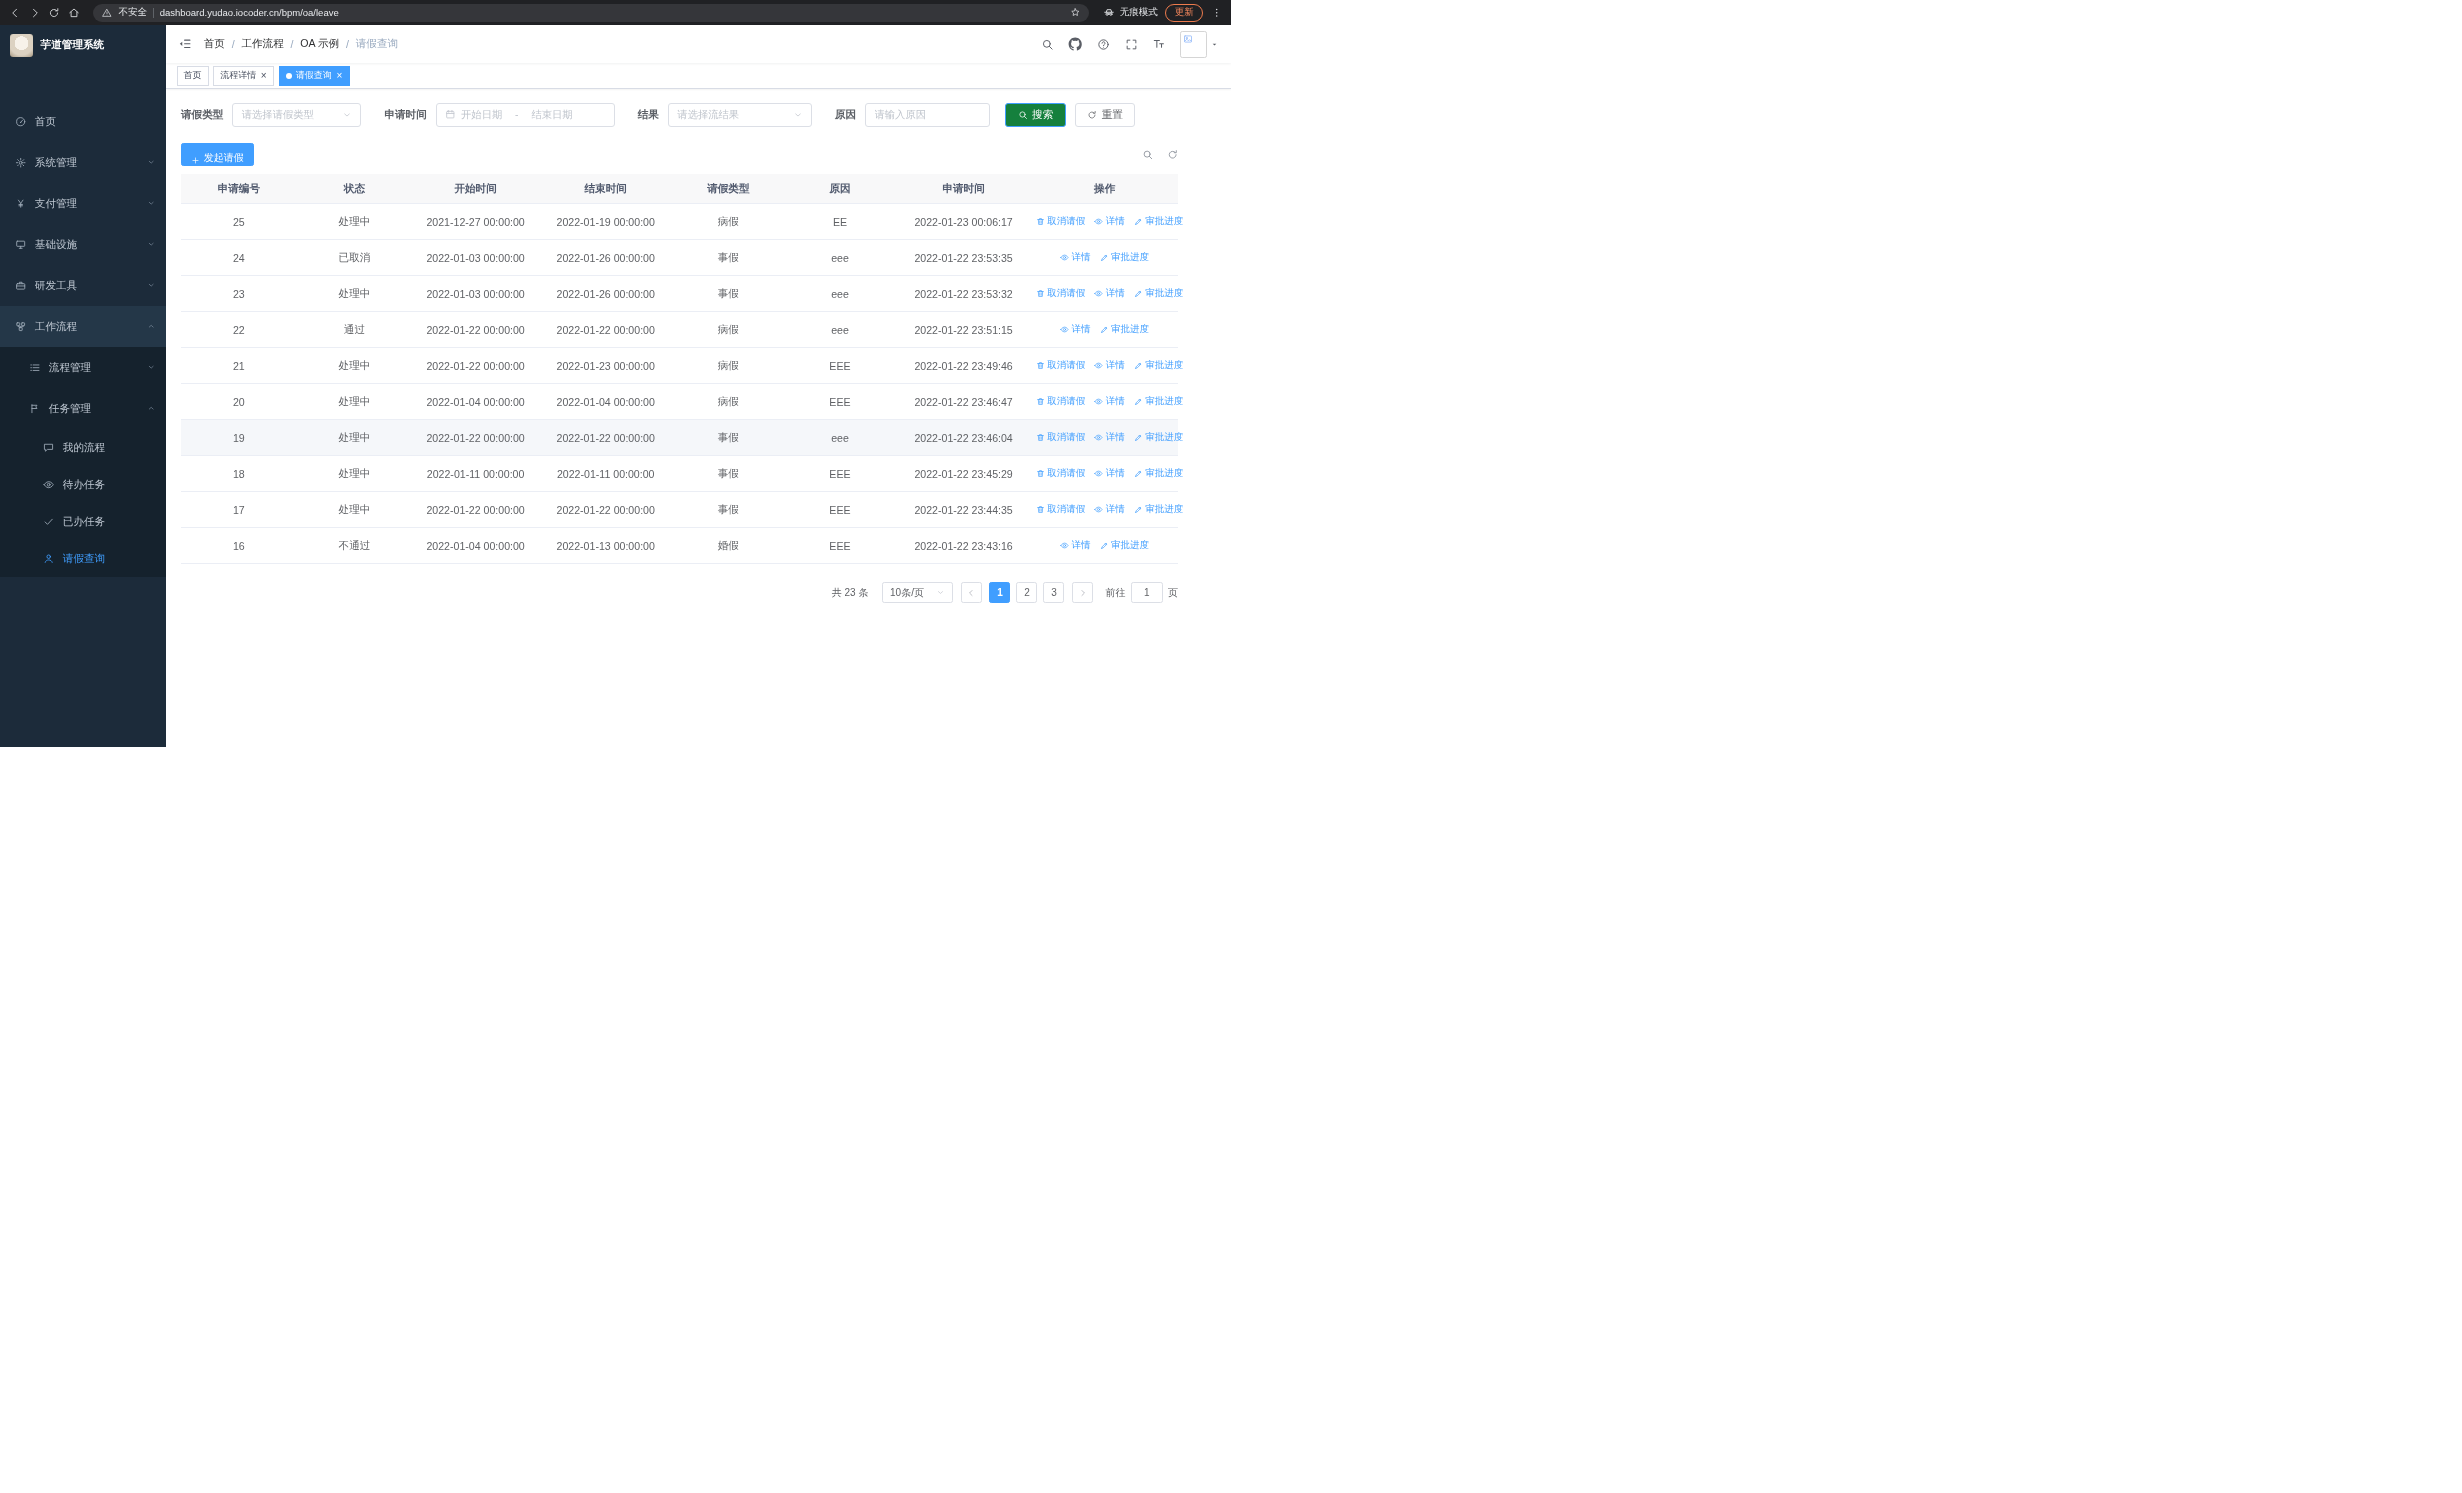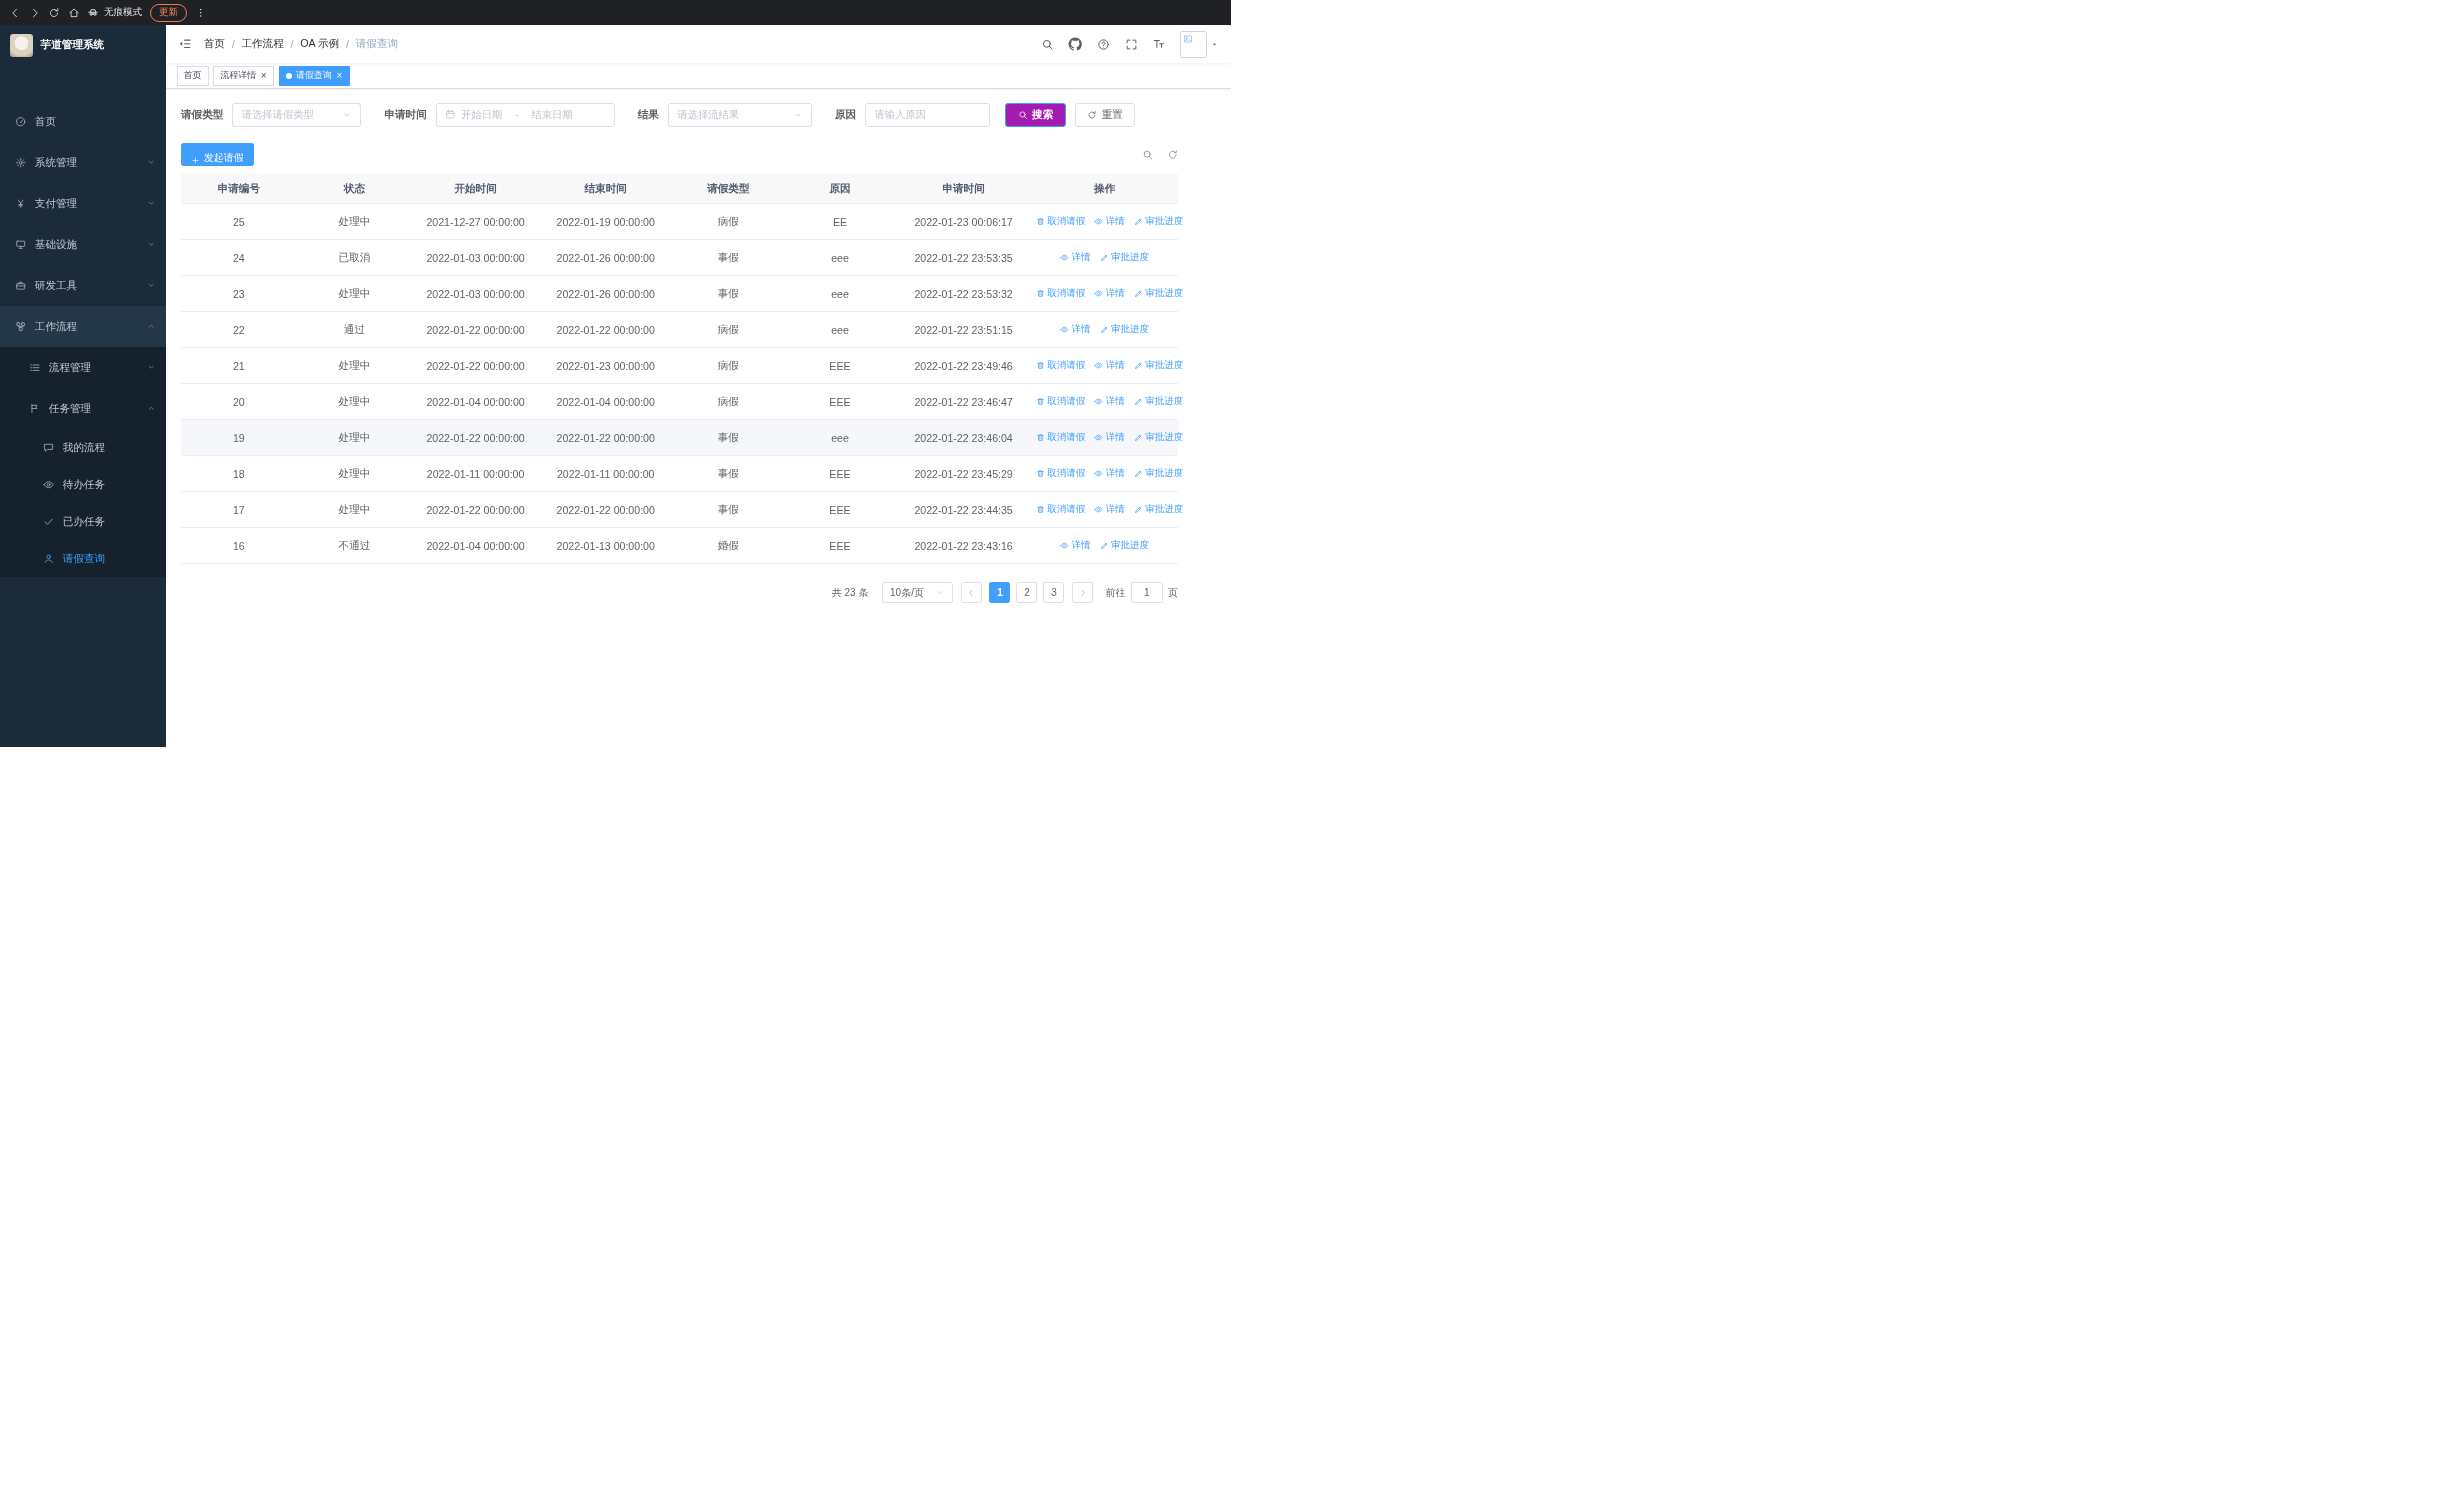--- a/index.html
+++ b/index.html
@@ -84,21 +84,21 @@
       background:#fff; display:flex; align-items:center; padding:0 8.4px; gap:5.3px; font-size:10.3px; cursor:pointer; }
   .select-box .ph, .date-box .ph { color:#bfc4cc; white-space:nowrap; }
   .select-box .sel-chev { margin-left:auto; color:#c0c4cc; font-size:10px; display:flex; }
   .date-box .cal-slot { color:#c0c4cc; font-size:10.6px; display:flex; }
   .date-box .range-sep { color:#bfc4cc; padding:0 7.6px; }
   .w170 { width:129px; } .w190 { width:144px;align-items:center; }
   input.input-box { width:125px; cursor:text; color:#606266; }
   input.input-box::placeholder { color:#bfc4cc; }
   .btn { height:24px; border-radius:3px; font-size:10.6px; display:inline-flex; align-items:center;
          gap:4.6px; padding:0 11.4px; cursor:pointer; border:0.8px solid transparent; white-space:nowrap; }
-  .btn-primary { background:#a21caf; color:#fff; border-color:#409eff;font-weight:bold; }
+  .btn-primary { background:#15803d; color:#fff; border-color:#409eff; }
   .btn-plain { background:#fff; color:#606266; border-color:#dcdfe6; }
   .btn .b-icon { font-size:10px; display:flex; }
   .search-btn { margin-right:9px; }
 
   .toolbar-row { display:flex; align-items:center; margin-bottom:7.6px; }
   .create-btn { height:23px; background:#409eff; border:0.8px solid #409eff; color:#fff; border-radius:2.3px;
                 font-size:10px; display:inline-flex; align-items:flex-end; gap:3.8px; padding:0 9px; cursor:pointer; }
   .create-btn .b-icon { font-size:9px; display:flex; }
   .tool-icons { margin-left:auto; display:flex; align-items:center; gap:13.7px; color:#8a8f99; }
   .tool-icons .t-ic { font-size:11.4px; display:flex; cursor:pointer; }
@@ -149,20 +149,35 @@
           <path d="M19.2 12a7.2 7.2 0 1 1-2.1-5.1"></path>
           <path d="M19.6 3.4v4.4h-4.4"></path>
         </svg>
       </span>
     <span class="b-btn">
         <svg class="ic" viewBox="0 0 24 24">
           <path d="M3.5 11.5 12 4l8.5 7.5"></path>
           <path d="M6.2 10v9.3h11.6V10"></path>
         </svg>
       </span>
+    <div class="address-bar">
+      <span style="font-size:10px;display:flex;color:#dadce0">
+          <svg class="ic" viewBox="0 0 24 24">
+            <path d="M12 3.6 21.6 20H2.4Z"></path>
+            <path d="M12 9.5v4.4"></path>
+            <circle cx="12" cy="16.9" r=".9" fill="currentColor" stroke="none"></circle>
+          </svg>
+        </span>
+      <span class="sec-label">不安全</span>
+      <span class="sec-divider"></span>
+      <span class="url-text">dashboard.yudao.iocoder.cn/bpm/oa/leave</span>
+      <span class="star-slot"><svg class="ic" viewBox="0 0 24 24">
+            <path d="m12 4 2.5 5 5.5.8-4 3.9.9 5.5L12 16.6l-4.9 2.6.9-5.5-4-3.9 5.5-.8Z"></path>
+          </svg></span>
+    </div>
     <div class="incognito-badge">
       <span class="i-slot"><svg class="ic" viewBox="0 0 24 24">
             <path d="M3.5 12.5h17"></path>
             <path d="m6.8 12 1.4-4.6h7.6L17.2 12"></path>
             <circle cx="8.2" cy="16.3" r="2.3"></circle>
             <circle cx="15.8" cy="16.3" r="2.3"></circle>
             <path d="M10.5 15.8h3"></path>
           </svg></span>
       <span>无痕模式</span>
     </div>

